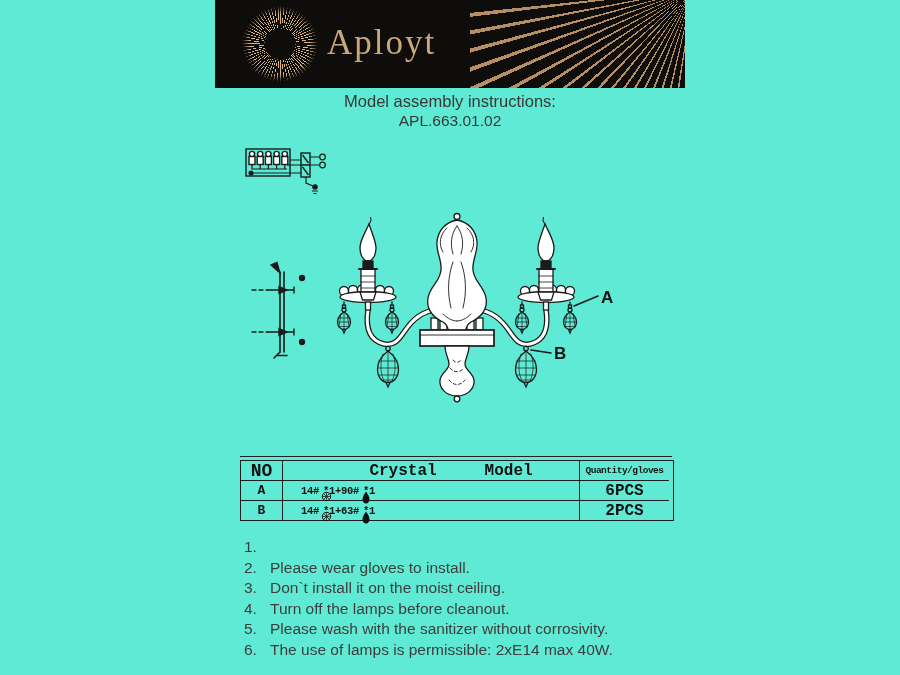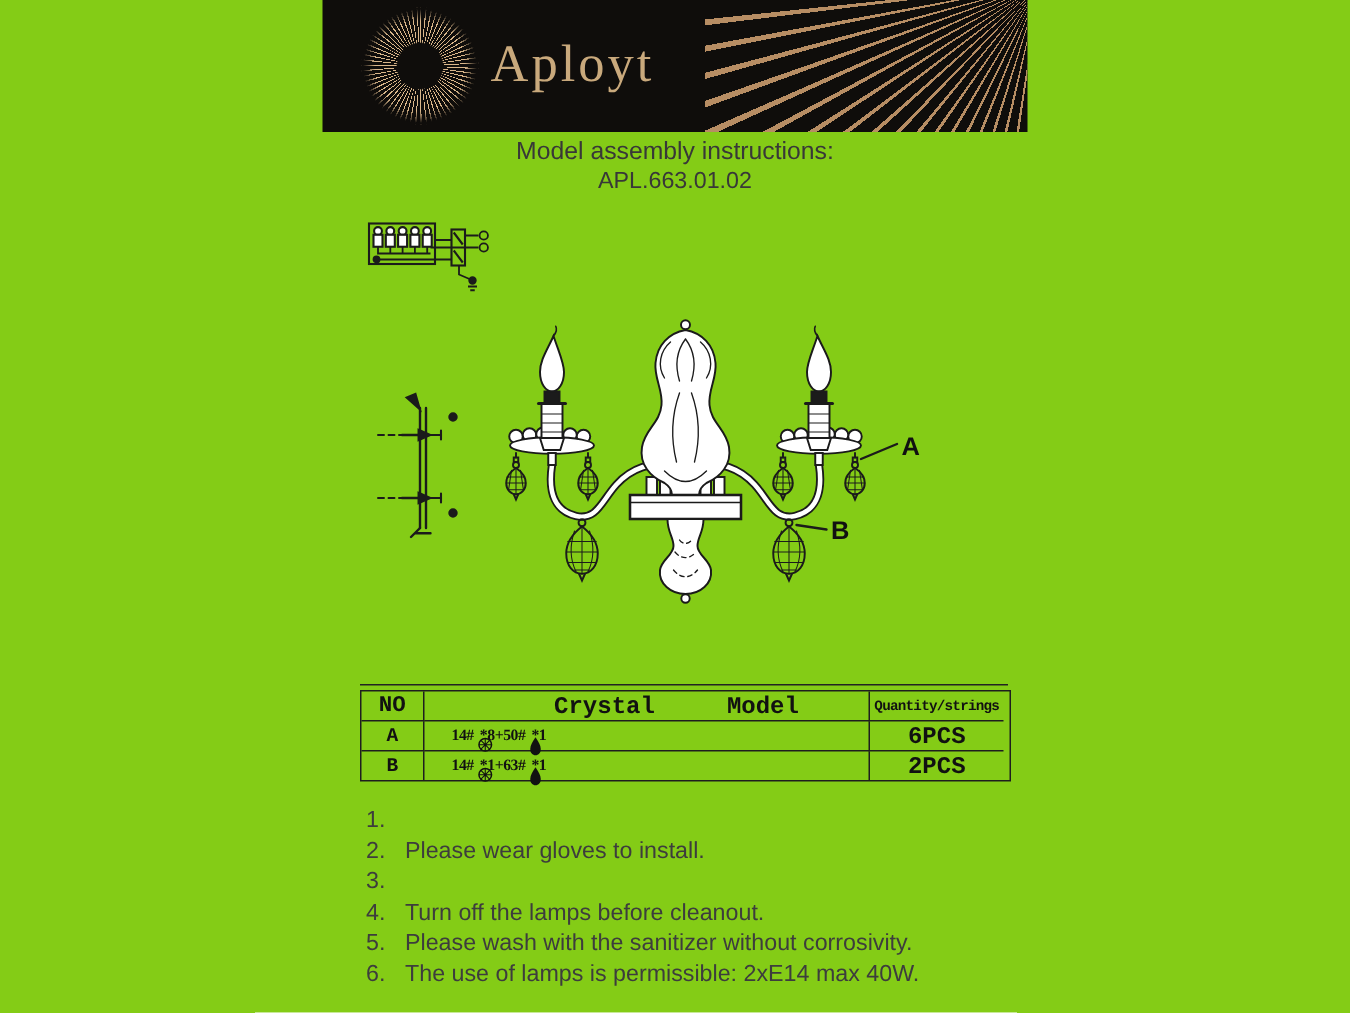--- a/index.html
+++ b/index.html
@@ -1,16 +1,16 @@
 <!DOCTYPE html>
 <html><head>
 <meta charset="utf-8">
 <style>
   html,body{margin:0;padding:0;background:#ffffff;}
-  .page{position:relative;width:900px;height:675px;background:#84cc16;overflow:hidden;
+  .page{position:relative;width:900px;height:675px;background:#5eead4;overflow:hidden;
         font-family:"Liberation Sans",sans-serif;color:#3a3a3a;}
 
   
   .banner{position:absolute;left:215px;top:0;width:470px;height:88px;background:#0f0d0b;overflow:hidden;}
   .burst{position:absolute;left:26px;top:5px;width:78px;height:78px;border-radius:50%;
     background:
       radial-gradient(circle at 50% 50%, #0f0d0b 0 15px, rgba(15,13,11,0) 16px),
       radial-gradient(circle at 50% 50%, rgba(15,13,11,0) 0 30px, #0f0d0b 38px),
       repeating-conic-gradient(#d9b68a 0deg 1.4deg, rgba(15,13,11,0) 1.4deg 5.4deg);}
   .brand{position:absolute;left:112px;top:23px;font-family:"Liberation Serif",serif;
@@ -31,25 +31,25 @@
 
   
   .tbl-topline{position:absolute;left:240px;top:456px;width:432px;height:0;border-top:1.5px solid #222;}
   .tbl{position:absolute;left:240px;top:460px;width:432px;border:1.8px solid #1e1e1e;
        display:grid;grid-template-columns:42px 297px 89px;
        font-family:"Liberation Mono",monospace;font-weight:bold;color:#111;}
   .tbl .c{border-right:1.6px solid #1e1e1e;border-bottom:1.6px solid #1e1e1e;
           display:flex;align-items:center;justify-content:center;height:19px;}
   .tbl .c:nth-child(3n){border-right:none;}
   .tbl .c:nth-child(n+7){border-bottom:none;}
-  .h-no{font-size:15px;text-align:right;}
+  .h-no{font-size:18px;text-align:right;}
   .h-model{font-size:16px;white-space:pre;justify-content:center;padding-left:40px;}
   .h-qty{font-size:9.5px;letter-spacing:-0.5px;}
   .r-no{font-size:13px;}
-  .r-model{justify-content:flex-start !important;padding-left:18px;font-size:10.5px;letter-spacing:-0.3px;gap:1px;font-family:Liberation Serif, serif;}
+  .r-model{justify-content:flex-start !important;padding-left:18px;font-size:10.5px;letter-spacing:-0.3px;gap:1px;}
   .r-qty{font-size:16px;}
   .mini-ic{display:inline-block;margin:0 1px;}
 
   
   .instr{position:absolute;left:244px;top:537px;width:450px;}
   .instr .row{display:flex;font-size:15.5px;font-weight:500;color:#3d3d3d;line-height:20.5px;}
   .instr .num{width:26px;flex:0 0 26px;}
 </style>
 </head>
 <body>
@@ -210,32 +210,32 @@
       <text x="351" y="93" font-size="17" font-weight="bold" fill="#111" stroke="none" font-family="Liberation Sans, sans-serif">A</text>
       <line x1="281" y1="140" x2="301" y2="143" stroke-width="1.6"></line>
       <text x="304" y="149" font-size="17" font-weight="bold" fill="#111" stroke="none" font-family="Liberation Sans, sans-serif">B</text>
     </g>
   </svg>
 
   <div class="tbl-topline"></div>
   <div class="tbl">
     <div class="c h-no">NO</div>
     <div class="c h-model">Crystal     Model</div>
-    <div class="c h-qty">Quantity/strings</div>
+    <div class="c h-qty">Quantity/gloves</div>
 
     <div class="c r-no">A</div>
     <div class="c r-model">
       <span>14#</span>
         <span class="mini-ic">
           <svg width="11" height="11" viewBox="0 0 11 11" fill="none" stroke="#111" stroke-width="1">
             <circle cx="5.5" cy="5.5" r="4.2"></circle>
             <path stroke-width="0.7" d="M5.5,1.3 V9.7 M1.3,5.5 H9.7 M2.6,2.6 L8.4,8.4 M8.4,2.6 L2.6,8.4"></path>
           </svg>
         </span>
-        <span>*8+50#</span>
+        <span>*1+90#</span>
         <span class="mini-ic">
           <svg width="10" height="13" viewBox="0 0 10 13">
             <path d="M5,0.5 C3,3.5 1.5,5.8 1.5,8.3 C1.5,10.9 3,12.5 5,12.5 C7,12.5 8.5,10.9 8.5,8.3 C8.5,5.8 7,3.5 5,0.5 Z" fill="#111"></path>
           </svg>
         </span>
         <span>*1</span>
     </div>
     <div class="c r-qty">6PCS</div>
 
     <div class="c r-no">B</div>
@@ -261,20 +261,21 @@
   <div class="instr">
     <div class="row">
       <span class="num">1.</span>
     </div>
     <div class="row">
       <span class="num">2.</span>
       <span>Please wear gloves to install.</span>
     </div>
     <div class="row">
       <span class="num">3.</span>
+      <span>Don`t install it on the moist ceiling.</span>
     </div>
     <div class="row">
       <span class="num">4.</span>
       <span>Turn off the lamps before cleanout.</span>
     </div>
     <div class="row">
       <span class="num">5.</span>
       <span>Please wash with the sanitizer without corrosivity.</span>
     </div>
     <div class="row">

